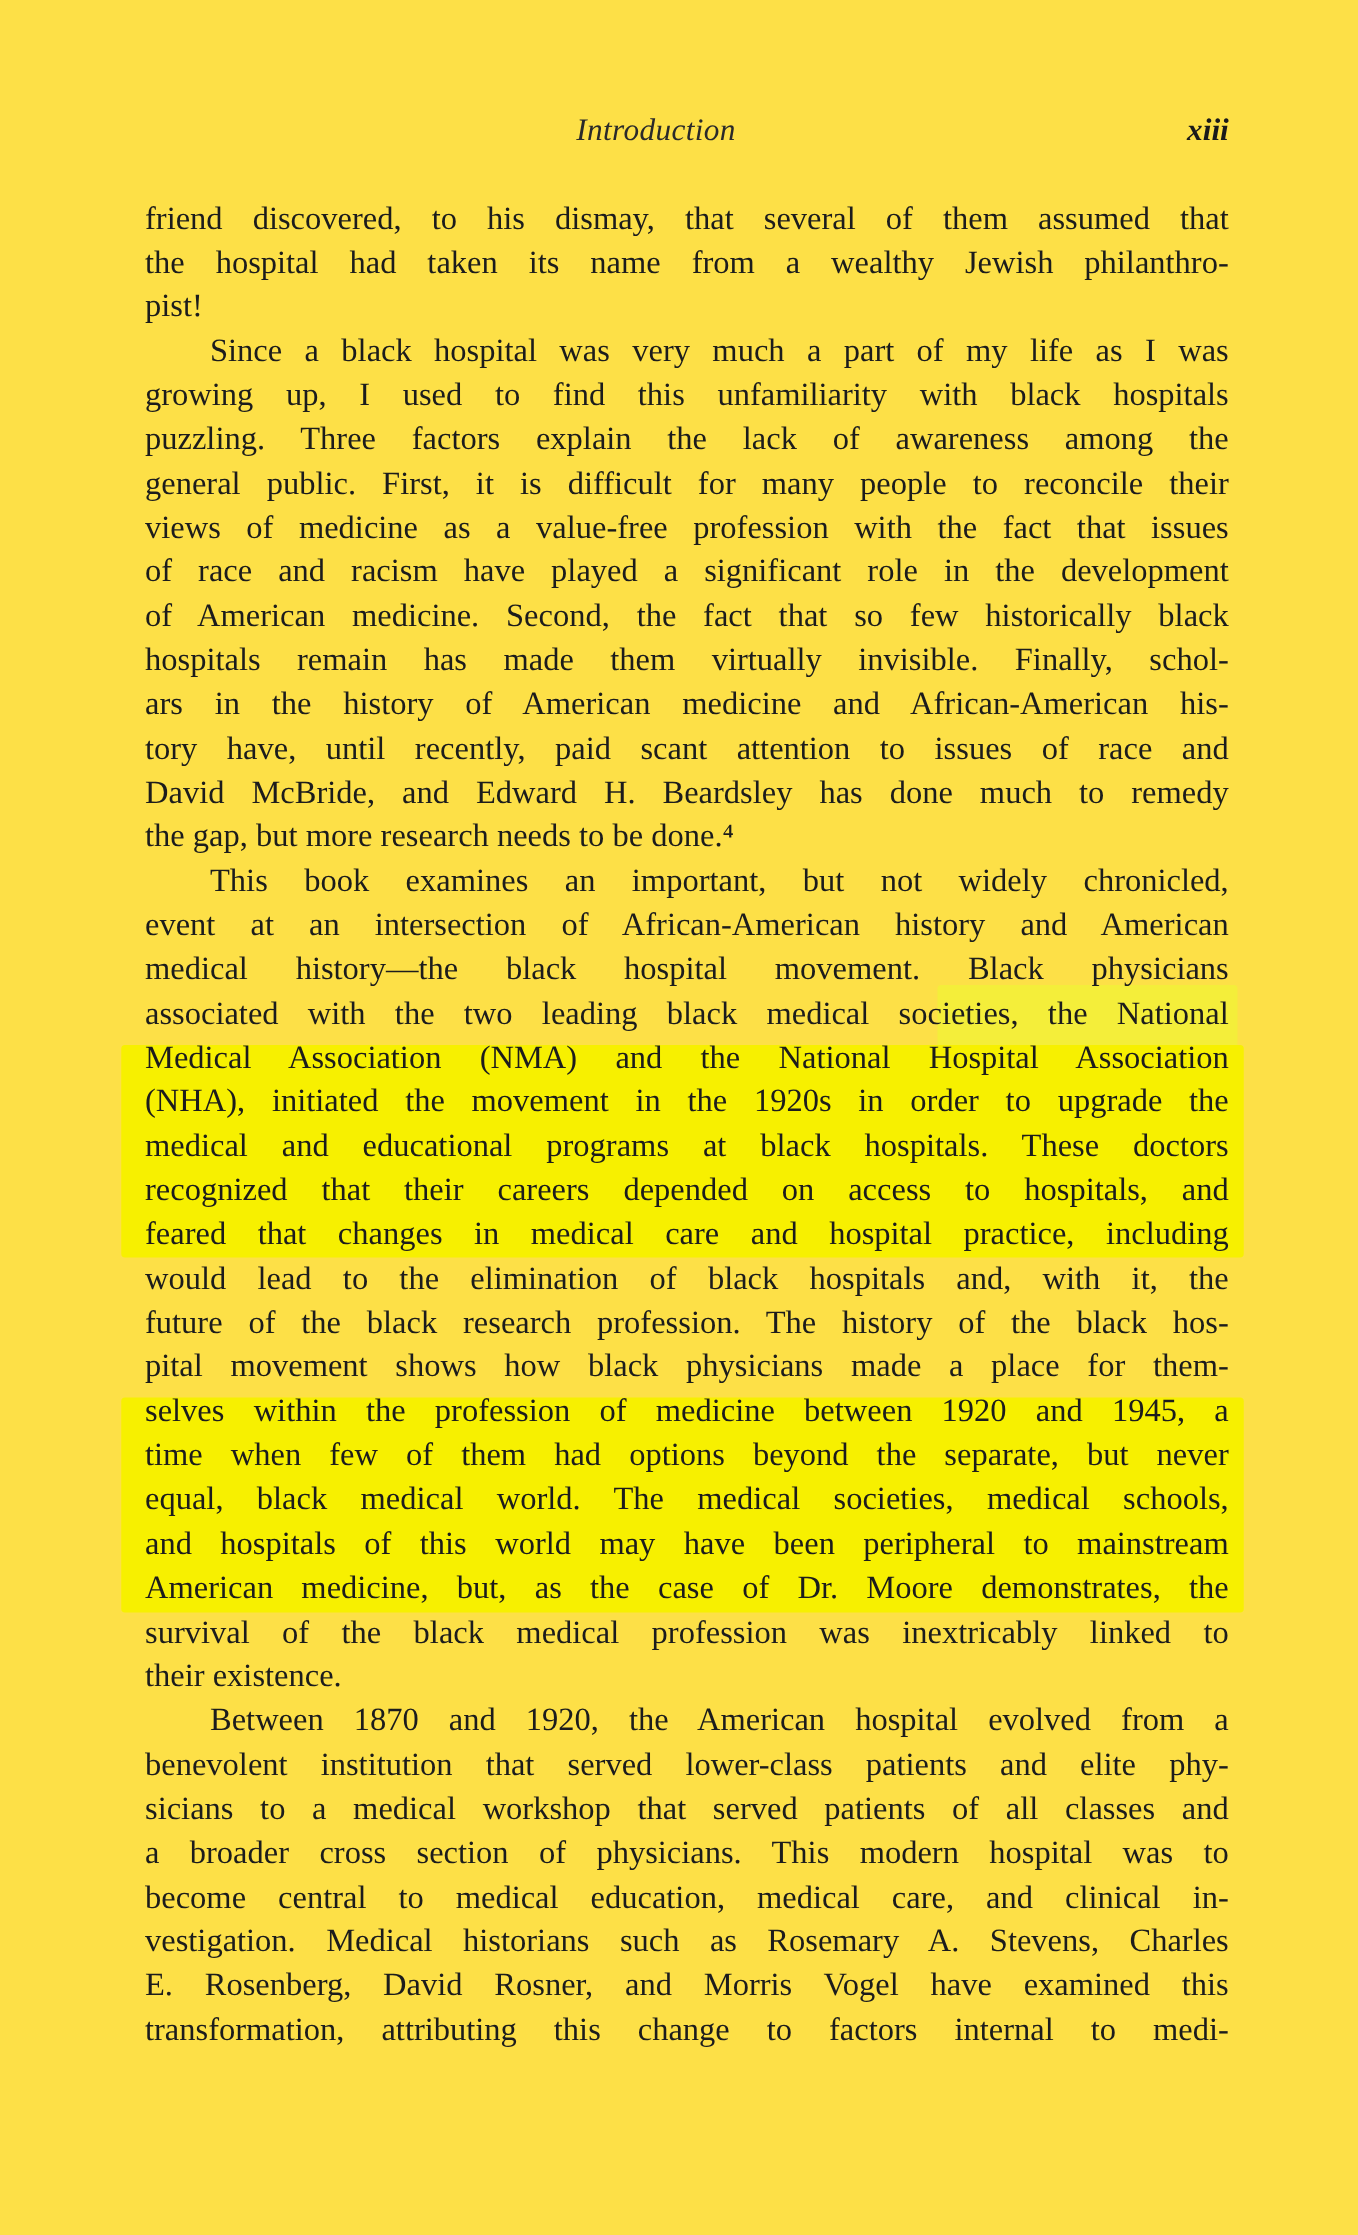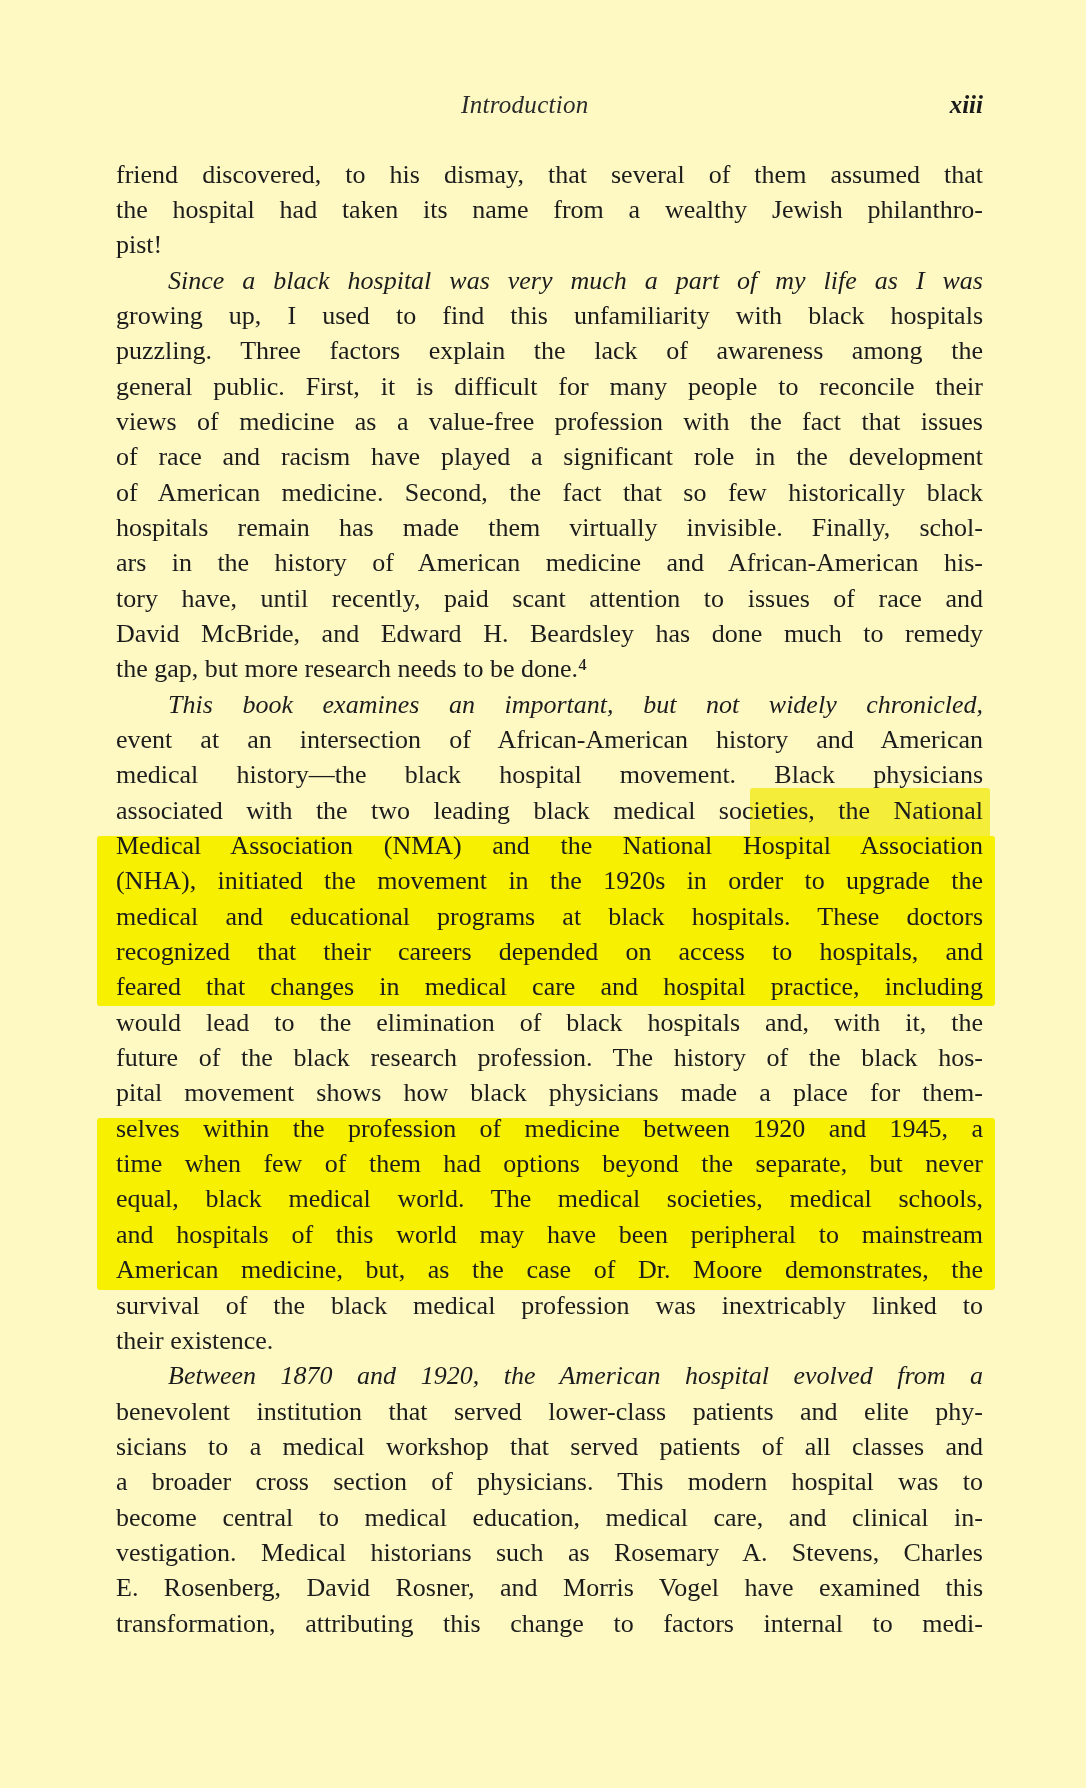--- a/index.html
+++ b/index.html
@@ -1,27 +1,27 @@
 <!DOCTYPE html>
 <html><head>
 <meta charset="utf-8">
 <style>
   html, body { margin:0; padding:0; background:#ffffff; }
   body { width:1086px; height:1788px; position:relative; overflow:hidden;
          font-family:"Liberation Serif", "DejaVu Serif", serif; color:#1c1c1c; }
-  .page { position:absolute; left:0; top:0; width:1086px; height:1788px; background:#fef9c3; }
+  .page { position:absolute; left:0; top:0; width:1086px; height:1788px; background:#fde047; }
   .running-head { position:absolute; top:88px; left:0; width:1086px; height:34px; }
   .head-title { position:absolute; left:461px; top:0; font-style:italic; font-size:25px; line-height:34px; color:#2a2a2a; letter-spacing:0.3px; }
   .head-page { position:absolute; right:103px; top:0; font-weight:bold; font-style:italic; font-size:25px; line-height:34px; color:#1a1a1a;margin-left:40px; }
   .hl { position:absolute; background:#f7f000; border-radius:3px; filter:blur(0.6px); }
   .hl.soft { background:#f4ee3a; }
   .text { position:absolute; left:98px; top:156.5px; width:885px; }
   .line { height:35.35px; line-height:35.35px; font-size:26px; white-space:nowrap; text-align:justify; text-align-last:justify; position:relative; z-index:2;margin-left:18px; }
   .line.last { text-align:center; text-align-last:left; }
-  .line.indent { padding-left:52px; box-sizing:border-box;font-style:italic; }
+  .line.indent { padding-left:52px; box-sizing:border-box; }
   .line { white-space:normal; overflow:visible; }
 </style>
 </head>
 <body>
 
 <div class="page">
 
   <div class="running-head">
     <span class="head-title">Introduction</span>
     <span class="head-page">xiii</span>

